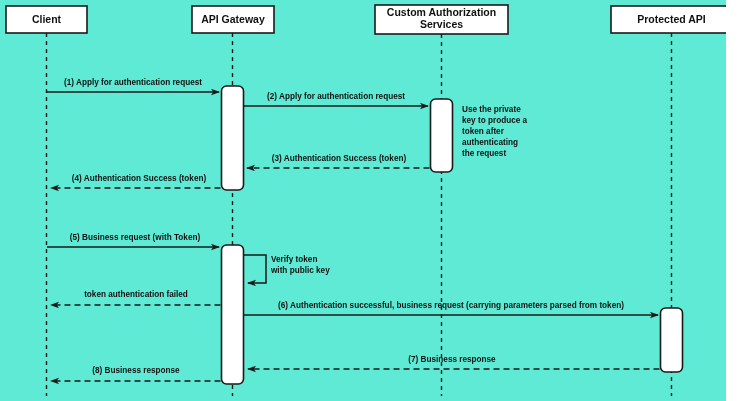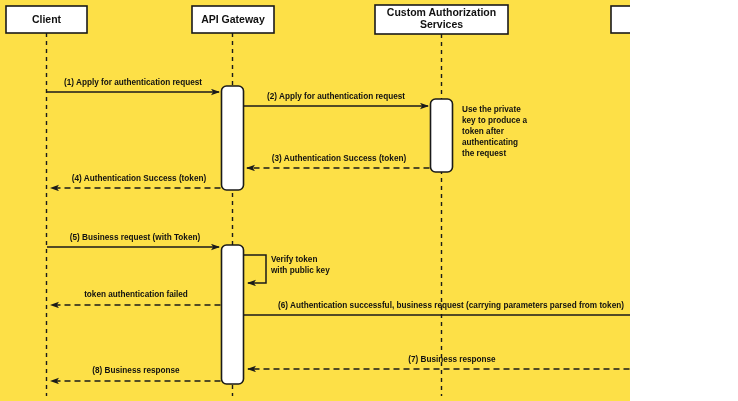--- a/index.html
+++ b/index.html
@@ -2,23 +2,23 @@
 <html><head>
 <meta charset="utf-8">
 <style>
   html, body {
     margin: 0;
     padding: 0;
     background: #ffffff;
   }
   #canvas {
     position: relative;
-    width: 630px;
+    width: 726px;
     height: 401px;
-    background: #fde047;
+    background: #5eead4;
     font-family: "Liberation Sans", sans-serif;
     overflow: hidden;
   }
   svg#diagram {
     position: absolute;
     left: 0;
     top: 0;
     width: 738px;
     height: 401px;
   }

